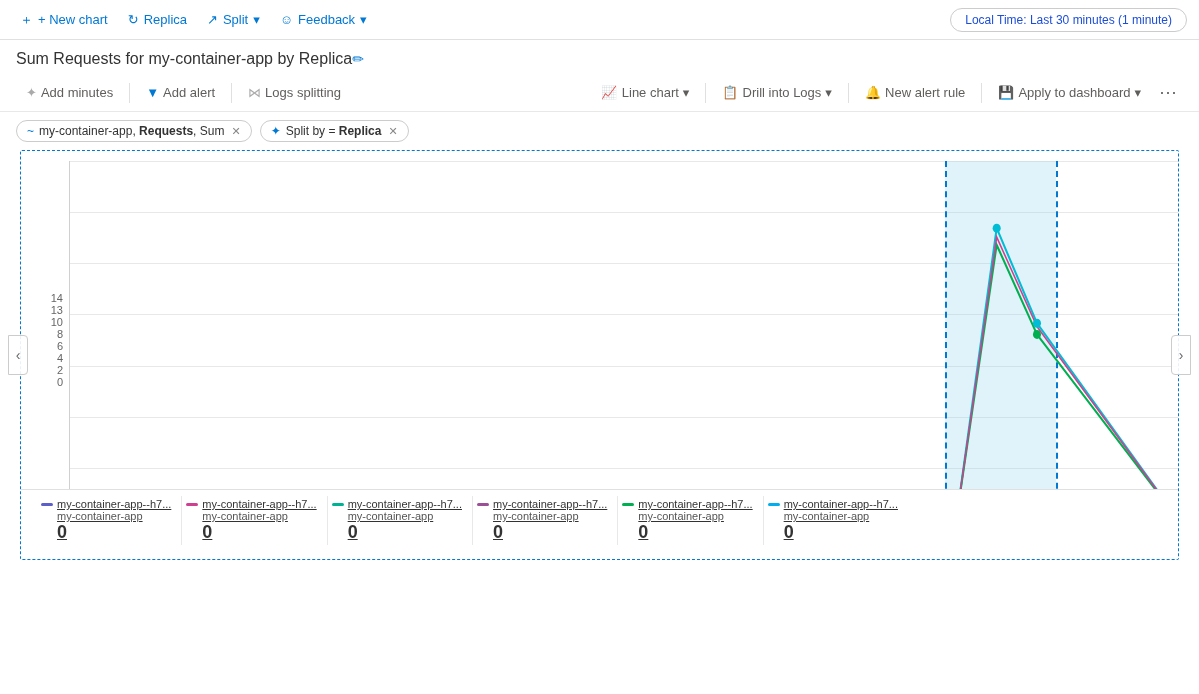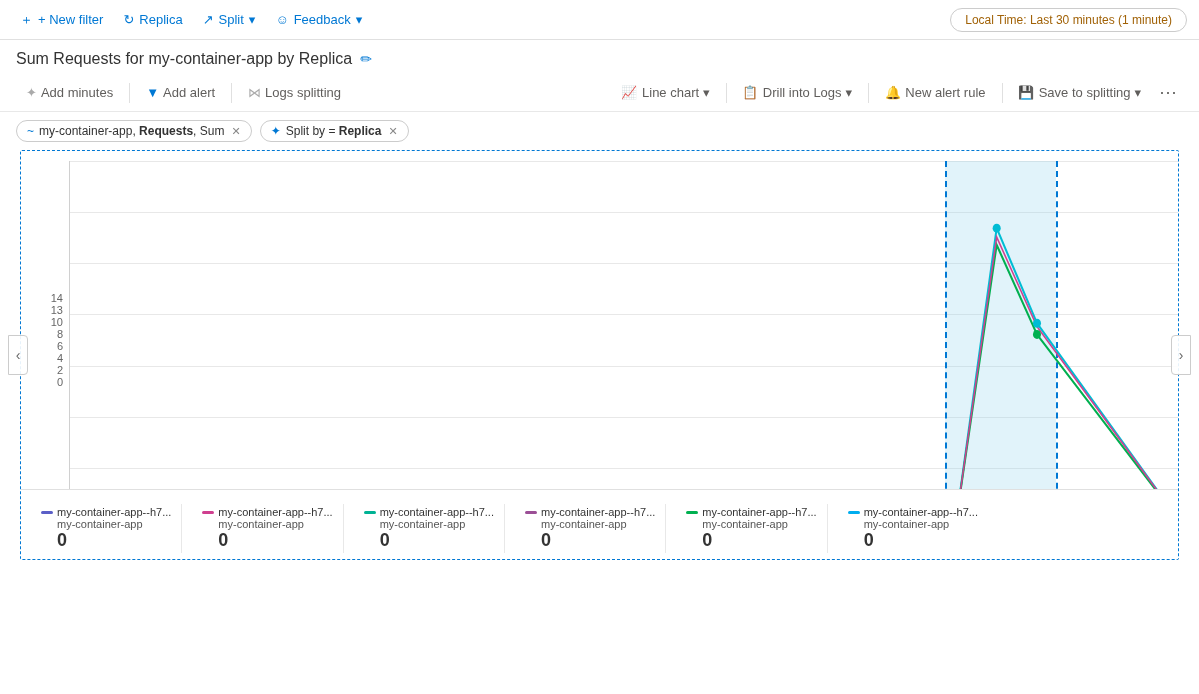--- a/index.html
+++ b/index.html
@@ -12,26 +12,26 @@
     }
     .top-bar-left { display: flex; align-items: center; gap: 4px; flex: 1; }
     .top-bar-right { margin-left: auto; }
     .top-btn {
       display: flex; align-items: center; gap: 5px; padding: 4px 8px;
       border: none; background: none; cursor: pointer; color: #0078d4; font-size: 13px;
       border-radius: 2px;
     }
     .time-btn {
       border: 1px solid #ccc; border-radius: 16px; padding: 4px 14px;
-      background: #fff; cursor: pointer; font-size: 12px; color: #a16207;
+      background: #fff; cursor: pointer; font-size: 12px; color: #1d4ed8;
     }
 
     
     .page-title-row {
-      padding: 10px 16px 6px 16px; display: flex; align-items: center; gap: 8px;
+      padding: 10px 16px 6px 16px; display: flex; align-items: center; 
     }
     .page-title {
       font-size: 16px; font-weight: 400; color: #333;
     }
     .edit-icon { color: #0078d4; cursor: pointer; font-size: 14px; }
 
     
     .metric-bar {
       display: flex; align-items: center; padding: 4px 16px; gap: 2px;
       border-bottom: 1px solid #e8e8e8; height: 38px; background: #fff;
@@ -96,22 +96,22 @@
       position: absolute; background: rgba(135, 206, 235, 0.25);
       top: 0; bottom: 0;
     }
     .dashed-line-left, .dashed-line-right {
       position: absolute; top: 0; bottom: 0; width: 1px;
       border-left: 2px dashed #0078d4;
     }
 
     
     .legend-row {
-      display: flex; align-items: flex-end; padding: 6px 16px; gap: 16px;
-      border-top: 1px solid #e0e0e0; flex-wrap: nowrap;
+      display: flex; align-items: flex-start; padding: 6px 16px; gap: 0;
+      border-top: 1px solid #e0e0e0; flex-wrap: nowrap; text-decoration: underline;
     }
     .legend-item {
       display: flex; flex-direction: column; padding: 2px 10px 2px 4px;
       border-right: 1px solid #e8e8e8; min-width: 130px;
     }
     .legend-item:last-child { border-right: none; }
     .legend-name-row { display: flex; align-items: center; gap: 4px; font-size: 11px; color: #333; }
     .legend-color { width: 12px; height: 3px; border-radius: 2px; flex-shrink: 0; }
     .legend-sub { font-size: 11px; color: #555; padding-left: 16px; }
     .legend-value { font-size: 18px; font-weight: 600; color: #333; padding-left: 16px; }
@@ -125,21 +125,21 @@
     .nav-arrow-left { left: 0; border-radius: 0 4px 4px 0; }
     .nav-arrow-right { right: 0; border-radius: 4px 0 0 4px; }
   </style>
 </head>
 <body>
 
 <div class="top-bar">
   <div class="top-bar-left">
     <button class="top-btn">
       <span>＋</span>
-      <span>+ New filter</span>
+      <span>+ New chart</span>
     </button>
     <button class="top-btn">
       <span>↻</span>
       <span>Replica</span>
     </button>
     <button class="top-btn">
       <span>↗</span>
       <span>Split</span>
       <span>▾</span>
     </button>
@@ -190,21 +190,21 @@
       <span>▾</span>
     </button>
     <div class="metric-sep"></div>
     <button class="metric-btn">
       <span>🔔</span>
       <span>New alert rule</span>
     </button>
     <div class="metric-sep"></div>
     <button class="metric-btn">
       <span>💾</span>
-      <span>Save to splitting</span>
+      <span>Apply to dashboard</span>
       <span>▾</span>
     </button>
     <button class="more-btn">···</button>
   </div>
 </div>
 
 <div class="chips-row">
   <div class="chip">
     <span style="color:#0078d4;">~</span>
     <span>my-container-app, <strong>Requests</strong>, Sum</span>

